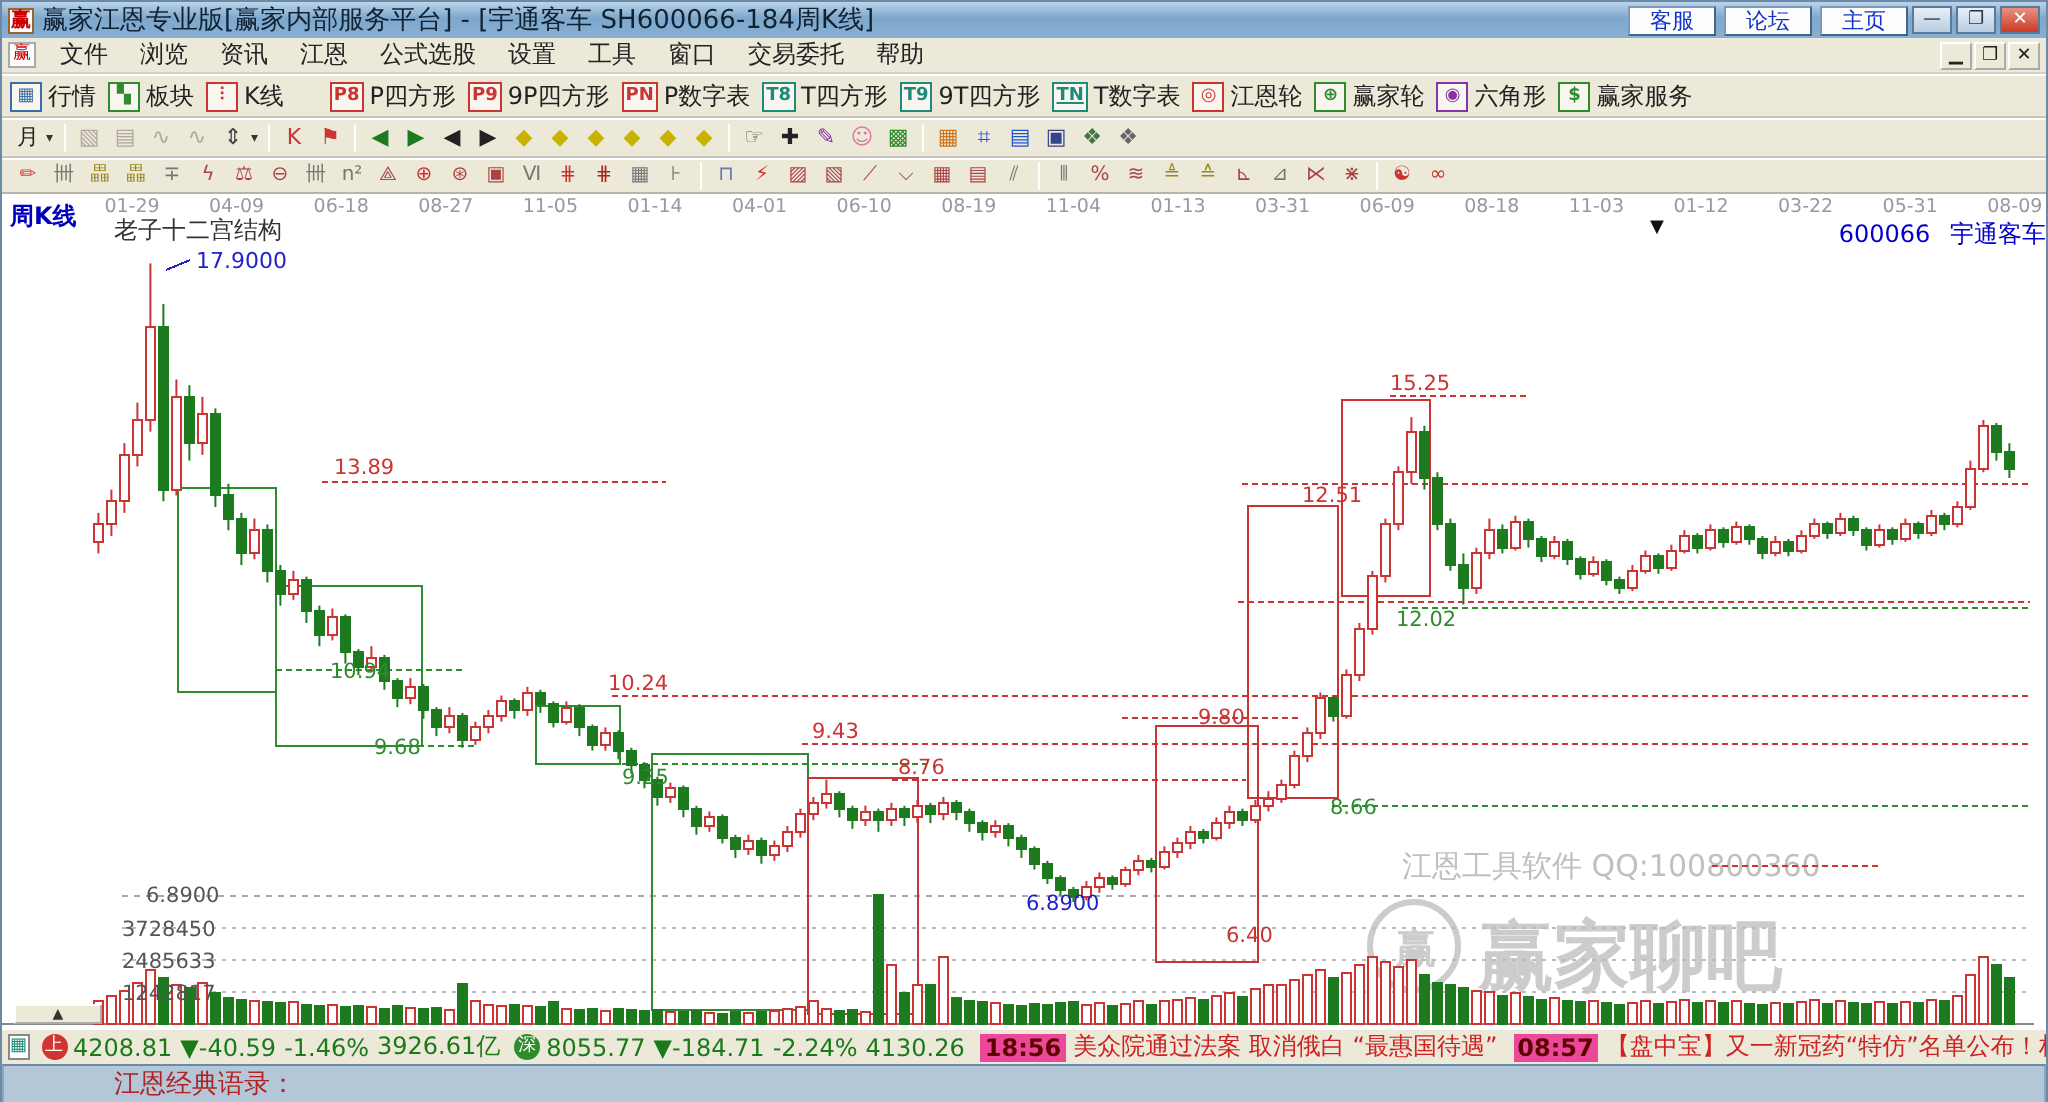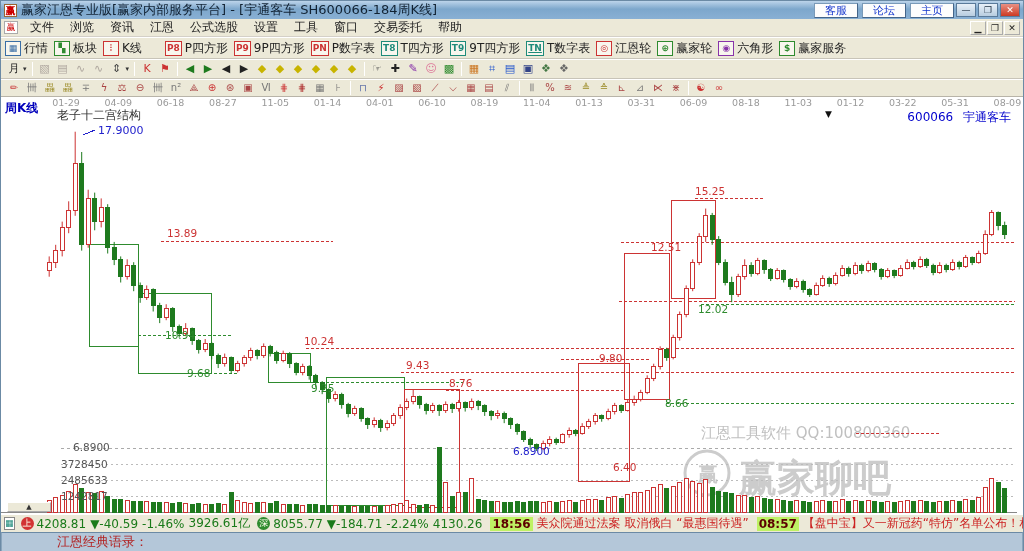--- a/index.html
+++ b/index.html
@@ -31,30 +31,30 @@
   .toolbar3 { height:18px; flex:0 0 18px; background:#ece9d8; border-top:1px solid #fff; border-bottom:1px solid #b8b4a8; display:flex; align-items:center; padding-left:4px; }
   .ticon { width:18px; height:16px; text-align:center; font-size:11px; line-height:16px; cursor:default; }
   .toolbar3 .ticon { height:14px; line-height:14px; font-size:10px; }
   .drop { font-size:7px; color:#333; margin:0 2px 0 0; }
   .sep { width:1px; height:14px; background:#b0aca0; border-right:1px solid #fff; margin:0 3px; }
 
   
   .chart { position:relative; flex:0 0 417px; height:417px; background:#fff; overflow:hidden; }
   .chart svg { position:absolute; left:0; top:0; }
   .corner-left { position:absolute; left:4px; top:3px; color:#0000bb; font-weight:bold; font-size:12px; }
-  .corner-right { position:absolute; right:12px; top:12px; color:#0000cc; font-size:12px; }
+  .corner-right { position:absolute; right:0; top:12px; color:#0000cc; font-size:12px; }
   .marker-down { position:absolute; left:824px; top:12px; color:#111; font-size:9px; }
   .collapse-btn { position:absolute; left:6px; top:405px; width:44px; height:10px; background:#ece9d8; border:1px outset #fff; font-size:7px; line-height:8px; text-align:center; color:#333; }
 
   
   .statusbar { height:18px; flex:0 0 18px; background:#ece9d8; border-top:1px solid #fff; display:flex; align-items:center; font-size:12px; white-space:nowrap; overflow:hidden; }
   .sb-grid { width:16px; height:13px; background:#fff; border:1px solid #888; color:#1e8b7a; font-size:9px; line-height:11px; text-align:center; margin:0 3px; }
   .coin { width:13px; height:13px; border-radius:50%; color:#ffe; font-size:9px; line-height:13px; text-align:center; margin:0 3px; flex:0 0 13px; }
   .idx { color:#1a7a1a; margin-right:4px; }
-  .time-badge { background:#bef264; color:#5c0000; font-weight:bold; padding:0 2px; margin:0 4px; }
+  .time-badge { background:#ec4899; color:#5c0000; font-weight:bold; padding:0 2px; margin:0 4px; }
   .news { color:#cc2222; margin-right:4px; }
 
   
   .quotebar { height:20px; flex:0 0 20px; background:#b4c7d9; border:1px solid #8aa5bc; border-top-color:#6b8aa5; display:flex; align-items:center; padding-left:55px; font-size:13px; white-space:nowrap; overflow:hidden; }
   .quotebar span { color:#b22222; }
 </style>
 </head>
 <body>
 
 <div class="window">

